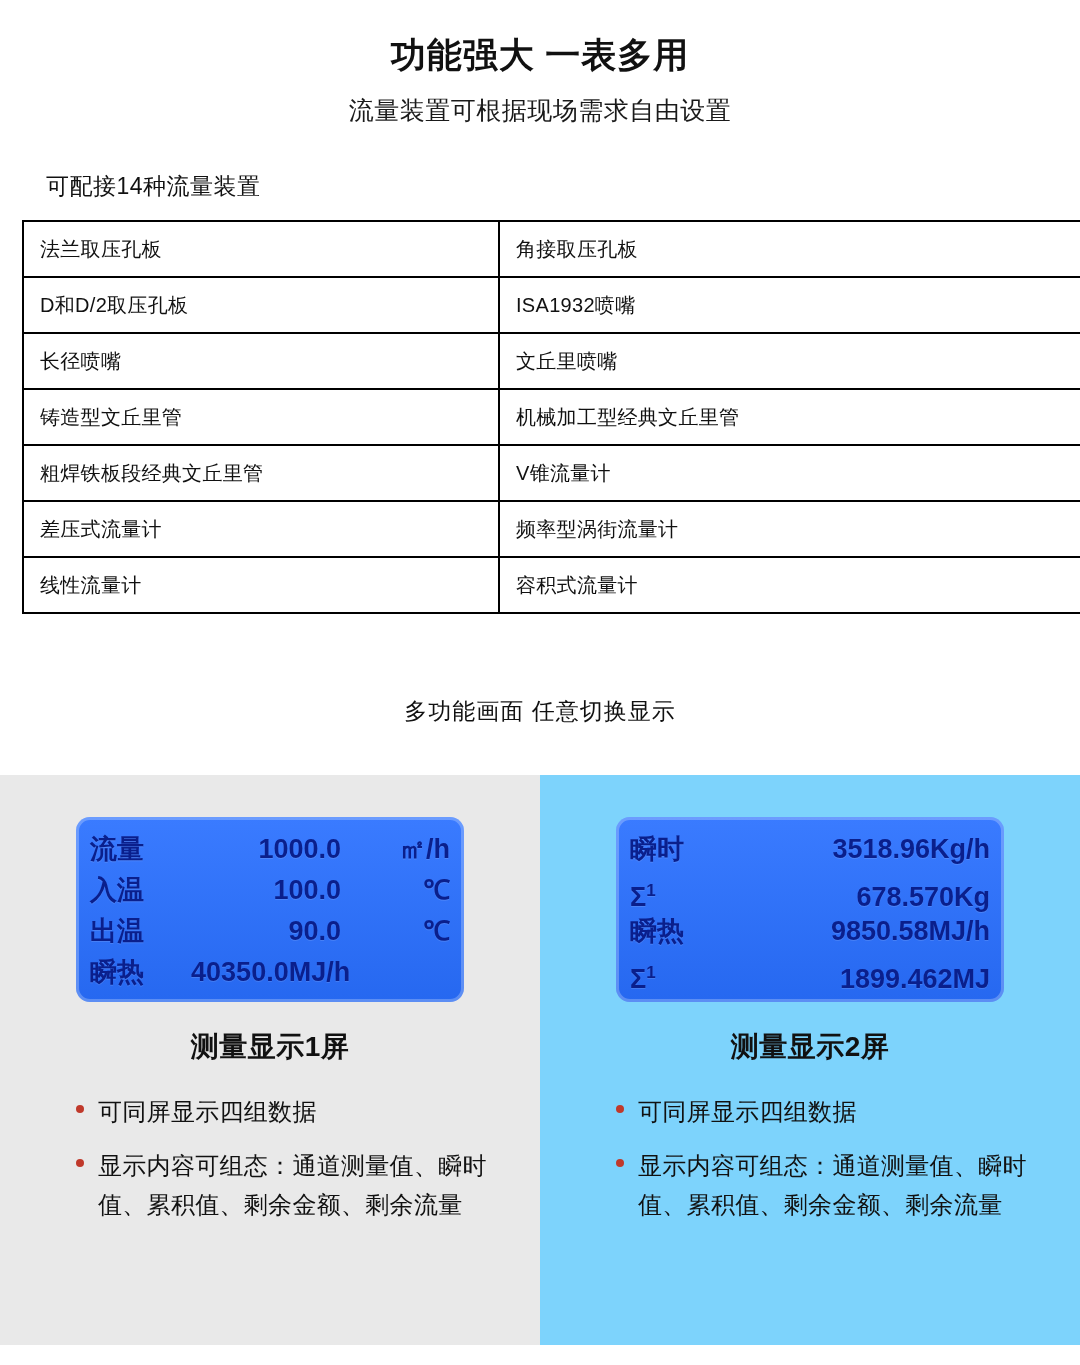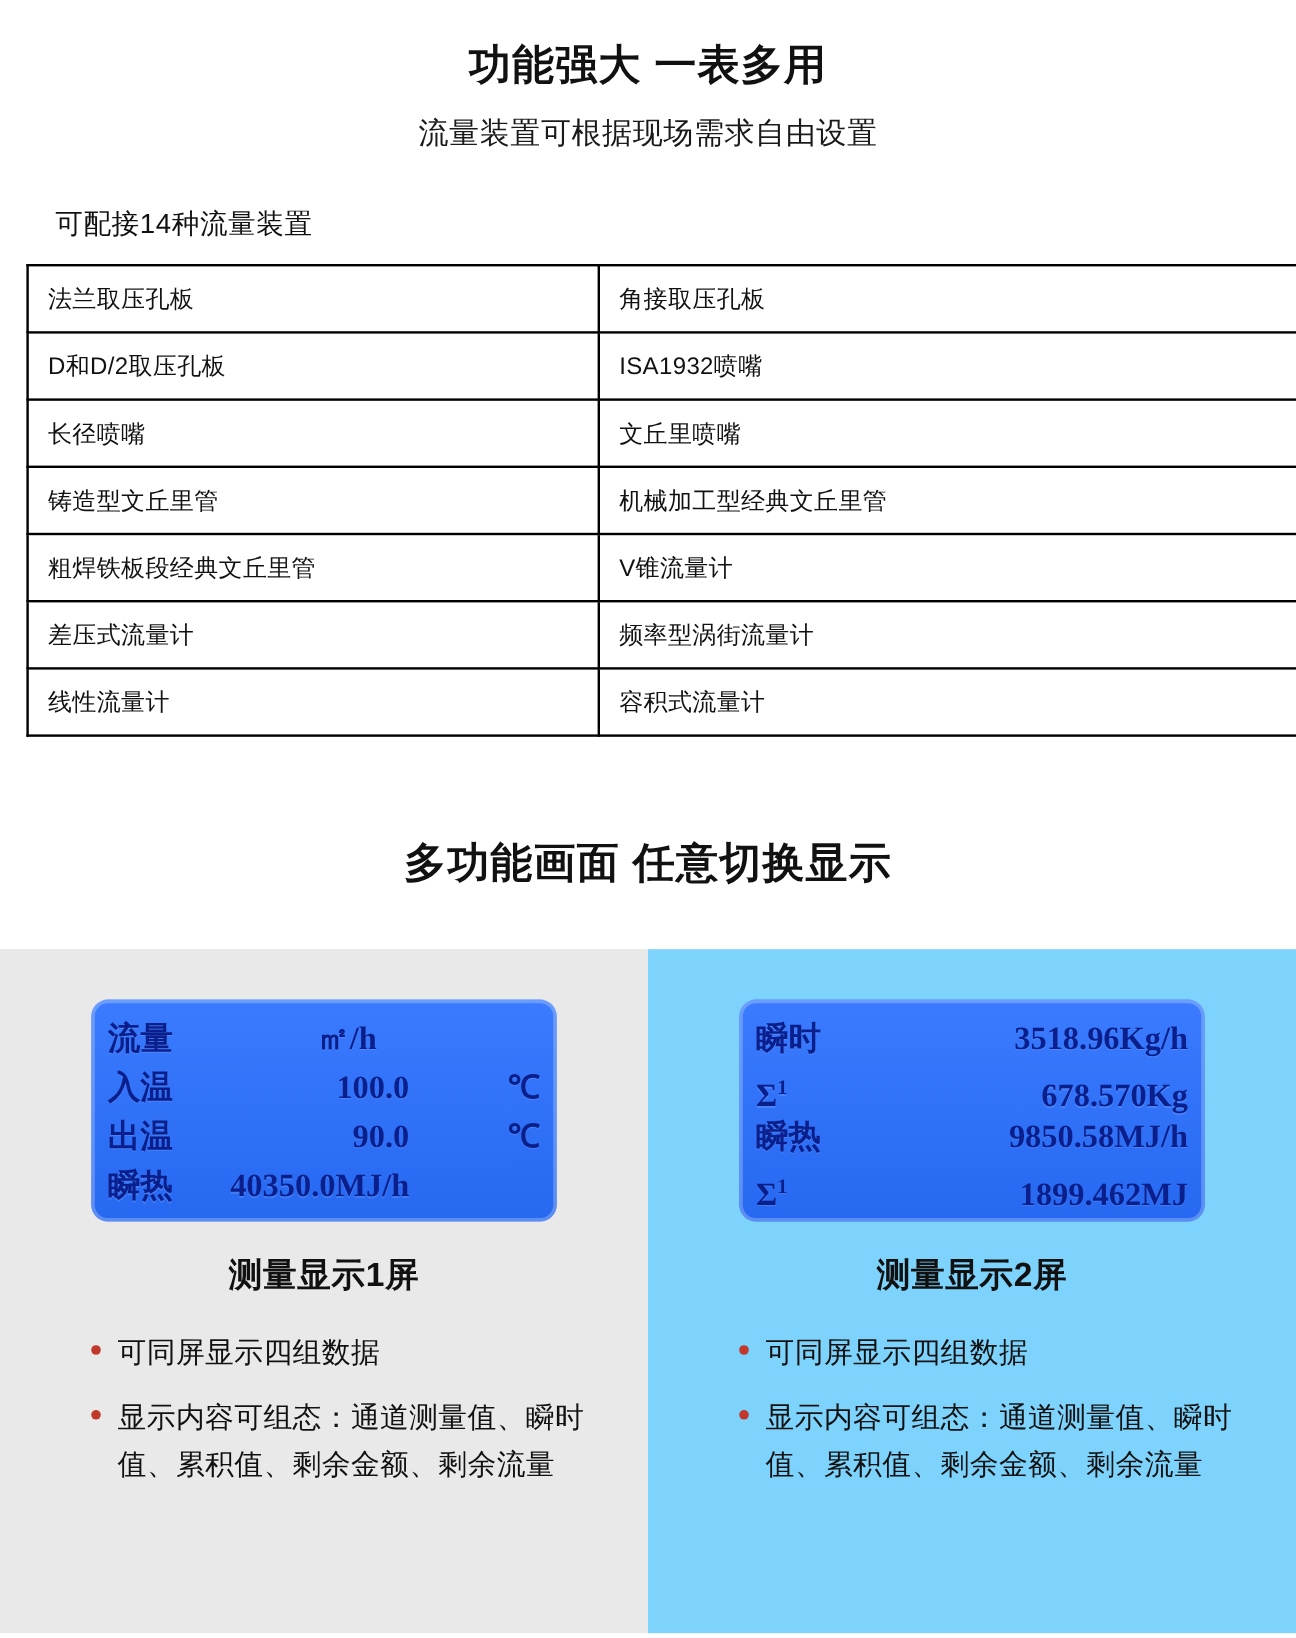--- a/index.html
+++ b/index.html
@@ -60,22 +60,22 @@
     color: #111;
     white-space: nowrap;
     letter-spacing: 0.3px;
   }
   table.devices td.col-l { width: 458px; }
   table.devices td.col-r { width: 578px; }
 
   
   .sec2-title {
     text-align: center;
-    font-size: 35px;
-    font-weight: bold;
+    font-size: 23px;
+    font-weight: normal;
     color: #111;
     margin-top: 82px;
     letter-spacing: 1px;
   }
 
   .panels {
     margin-top: 48px;
     display: flex;
     width: 1080px;
     height: 570px;
@@ -95,21 +95,21 @@
   .lcd {
     width: 388px;
     height: 185px;
     margin: 0 auto;
     border-radius: 14px;
     background: #2d6ff7;
     background: linear-gradient(180deg, #3a7bff 0%, #2668f0 100%);
     box-shadow: inset 0 0 0 3px rgba(255,255,255,0.25);
     box-sizing: border-box;
     padding: 12px 14px 0 14px;
-    font-family: Liberation Serif, serif;
+    font-family: Liberation Sans, sans-serif;
     color: #0a1f8c;
     overflow: hidden;
   }
   .lcd-row {
     display: flex;
     align-items: baseline;
     height: 41px;
     line-height: 41px;
     font-size: 27px;
     font-weight: bold;
@@ -219,20 +219,21 @@
 
   <div class="sec2">
     <div class="sec2-title">多功能画面  任意切换显示</div>
 
     <div class="panels">
 
       <div class="panel left">
         <div class="lcd l">
           <div class="lcd-row">
             <span class="lcd-label">流量</span>
+            <span class="lcd-value">1000.0</span>
             <span class="lcd-unit">㎡/h</span>
           </div>
           <div class="lcd-row">
             <span class="lcd-label">入温</span>
             <span class="lcd-value">100.0</span>
             <span class="lcd-unit">℃</span>
           </div>
           <div class="lcd-row">
             <span class="lcd-label">出温</span>
             <span class="lcd-value">90.0</span>

